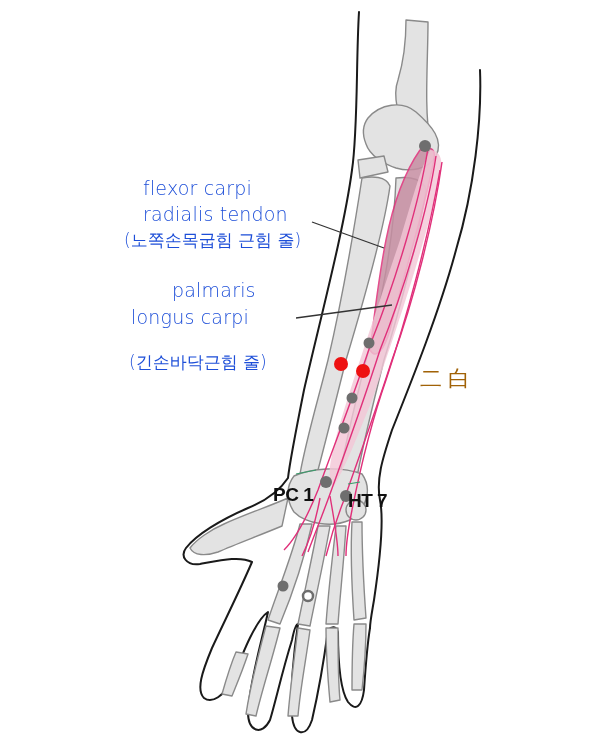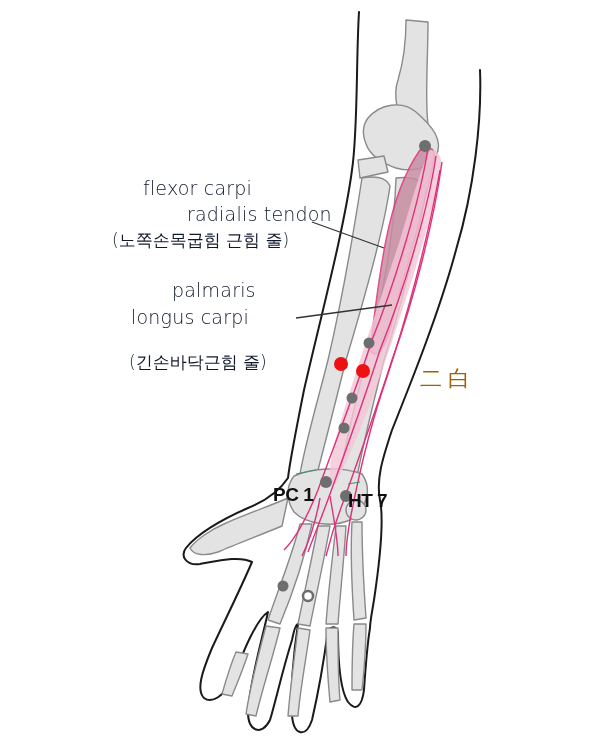--- a/index.html
+++ b/index.html
@@ -1,18 +1,18 @@
 <!DOCTYPE html>
 <html><head>
 <meta charset="utf-8">
 <style>
   html, body { margin: 0; padding: 0; background: #ffffff; }
   body { width: 600px; height: 750px; position: relative; overflow: hidden; font-family: "DejaVu Sans", "Liberation Sans", sans-serif; }
   #diagram { position: absolute; left: 0; top: 0; width: 600px; height: 750px; }
-  .lbl { position: absolute; color: #0f172a; font-family: "DejaVu Sans", sans-serif; font-weight: 300; white-space: nowrap; }
+  .lbl { position: absolute; color: #1d4ed8; font-family: "DejaVu Sans", sans-serif; font-weight: 300; white-space: nowrap; }
   .lbl-en { font-size: 19px; letter-spacing: 0.2px; line-height: 22px; }
   .lbl-ko { font-size: 17px; line-height: 22px; }
   .pt-lbl { position: absolute; font-family: "Liberation Sans", sans-serif; font-weight: bold; font-size: 19px; color: #111; white-space: nowrap; letter-spacing: -0.5px; }
   .cn-lbl { position: absolute; font-family: "DejaVu Sans", sans-serif; font-size: 22px; white-space: nowrap; letter-spacing: 6px; }
 </style>
 </head>
 <body>
 
 <svg id="diagram" viewBox="0 0 600 750" xmlns="http://www.w3.org/2000/svg">
 
@@ -85,22 +85,22 @@
     <circle cx="326" cy="482" r="6" fill="#6e6e6e"></circle>
     <circle cx="346" cy="496" r="6" fill="#6e6e6e"></circle>
     <circle cx="283" cy="586" r="5.5" fill="#6e6e6e"></circle>
     <circle cx="308" cy="596" r="5" fill="#ffffff" stroke="#6e6e6e" stroke-width="2.5"></circle>
     <circle cx="341" cy="364" r="7" fill="#ee1111"></circle>
     <circle cx="363" cy="371" r="7" fill="#ee1111"></circle>
   </g>
 </svg>
 
 <div class="lbl lbl-en" style="left:143px; top:177px;">flexor carpi</div>
-<div class="lbl lbl-en" style="left:143px; top:203px;margin-left:44px;">radialis tendon</div>
-<div class="lbl lbl-ko" style="left:112px; top:229px;">(노쪽손목굽힘 근힘 줄)</div>
+<div class="lbl lbl-en" style="left:143px; top:203px;">radialis tendon</div>
+<div class="lbl lbl-ko" style="left:124px; top:229px;">(노쪽손목굽힘 근힘 줄)</div>
 
 <div class="lbl lbl-en" style="left:131px; top:279px;margin-left:41px;">palmaris</div>
 <div class="lbl lbl-en" style="left:131px; top:306px;">longus carpi</div>
 <div class="lbl lbl-ko" style="left:129px; top:351px;">(긴손바닥근힘 줄)</div>
 
 <div class="cn-lbl" style="left:420px; top:364px; color:#a16207;">二白</div>
 
 <div class="pt-lbl" style="left:273px; top:484px;">PC 1</div>
 <div class="pt-lbl" style="left:348px; top:471px;margin-top:19px;">HT 7</div>
 

